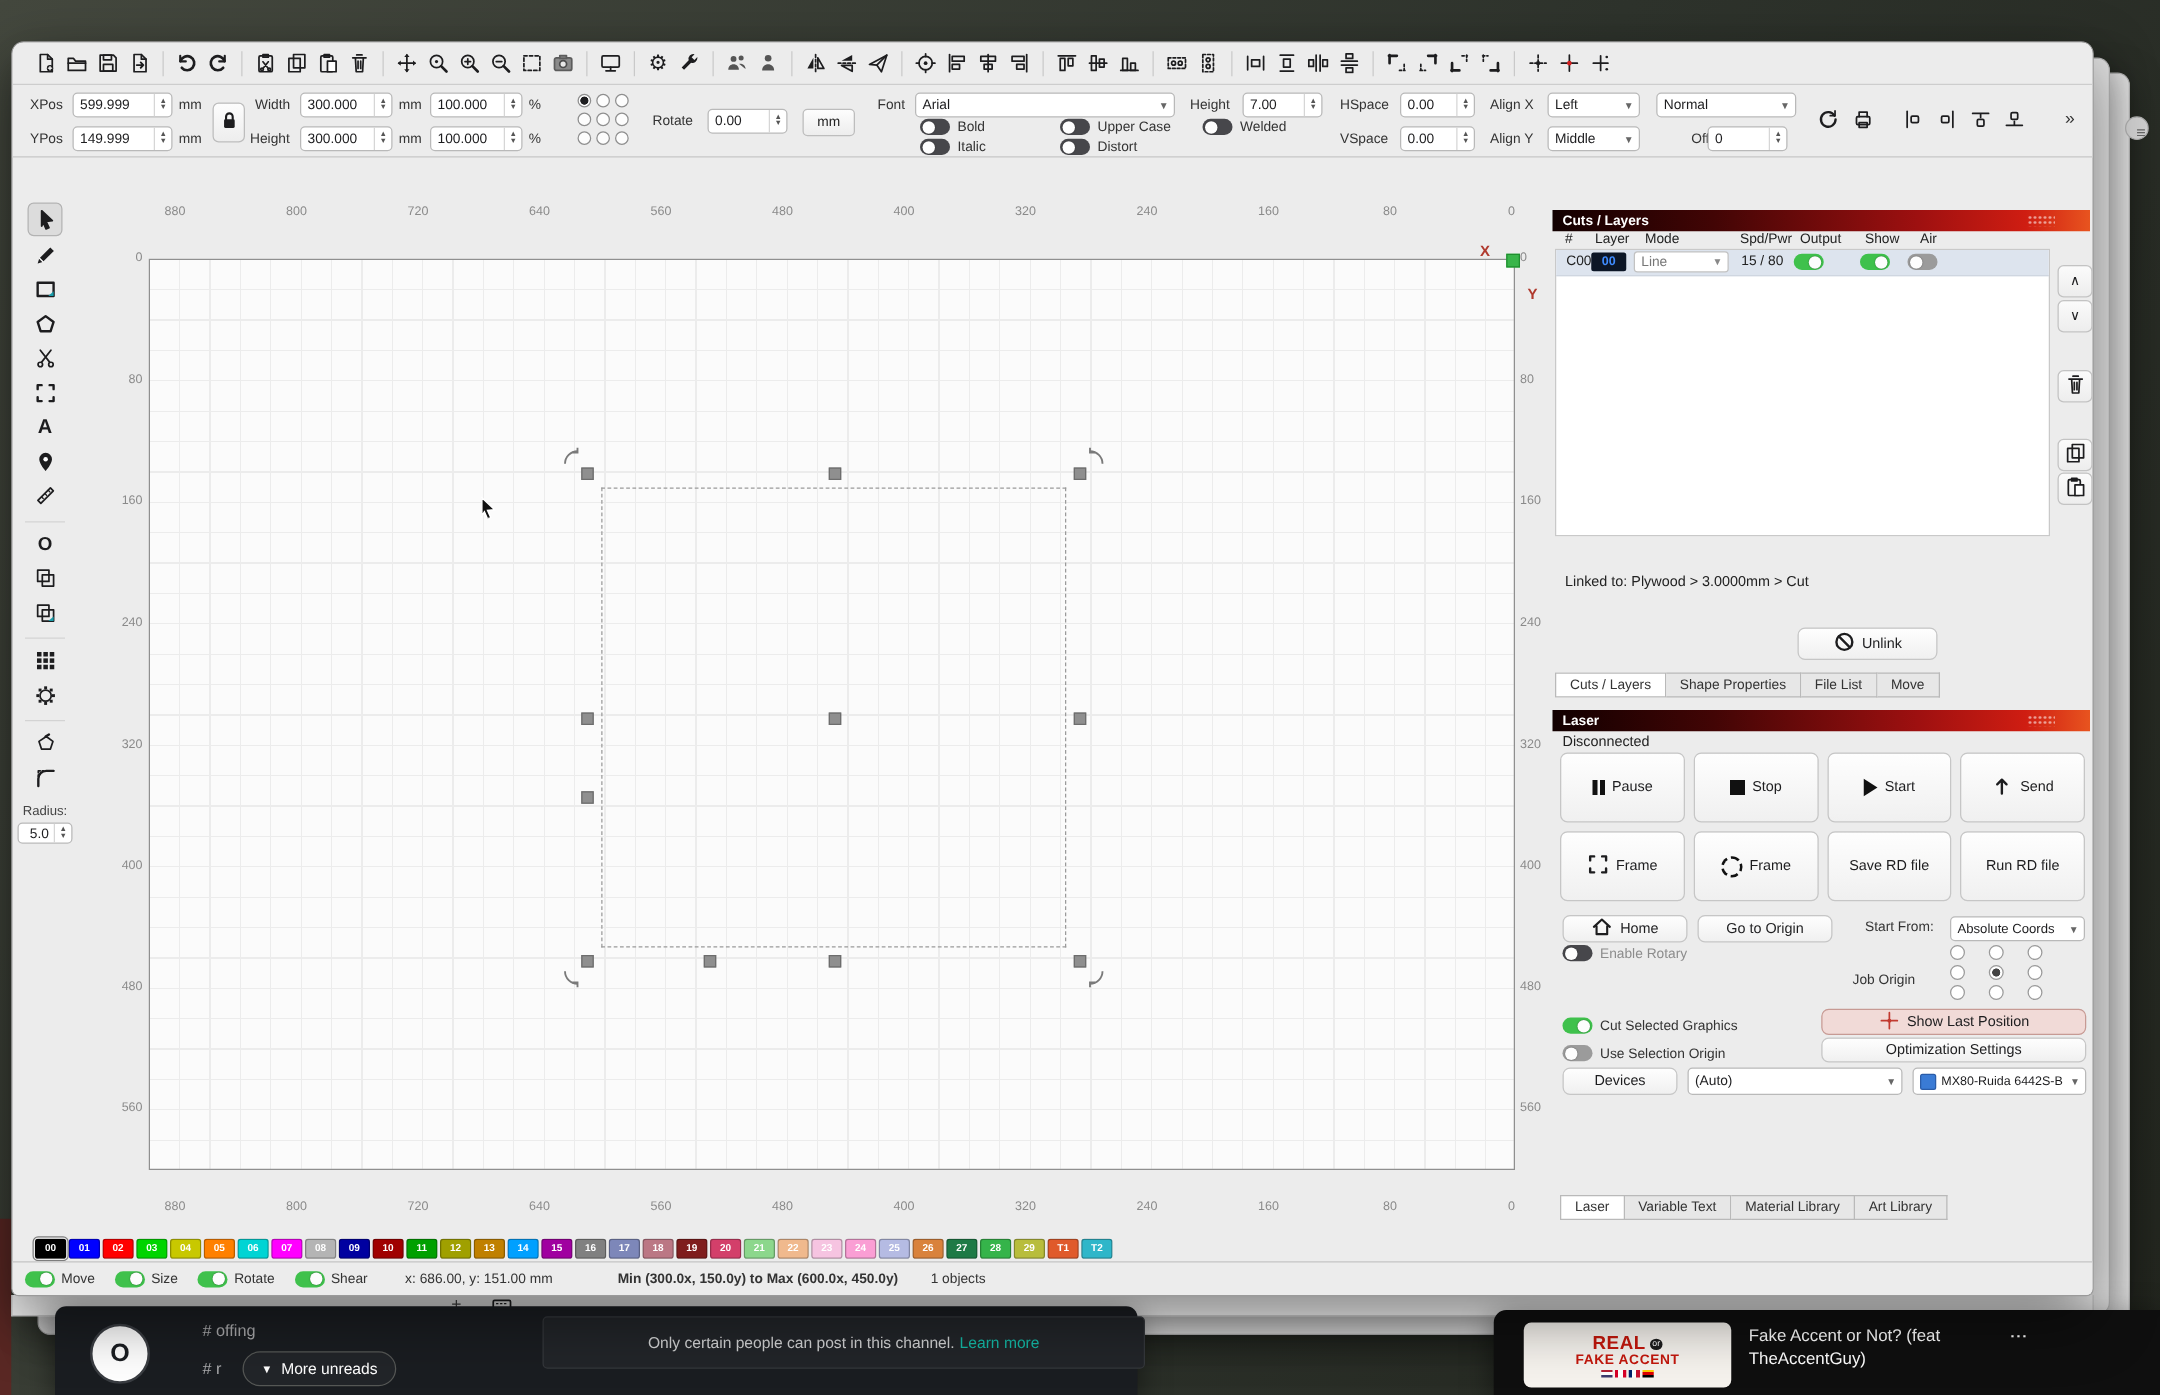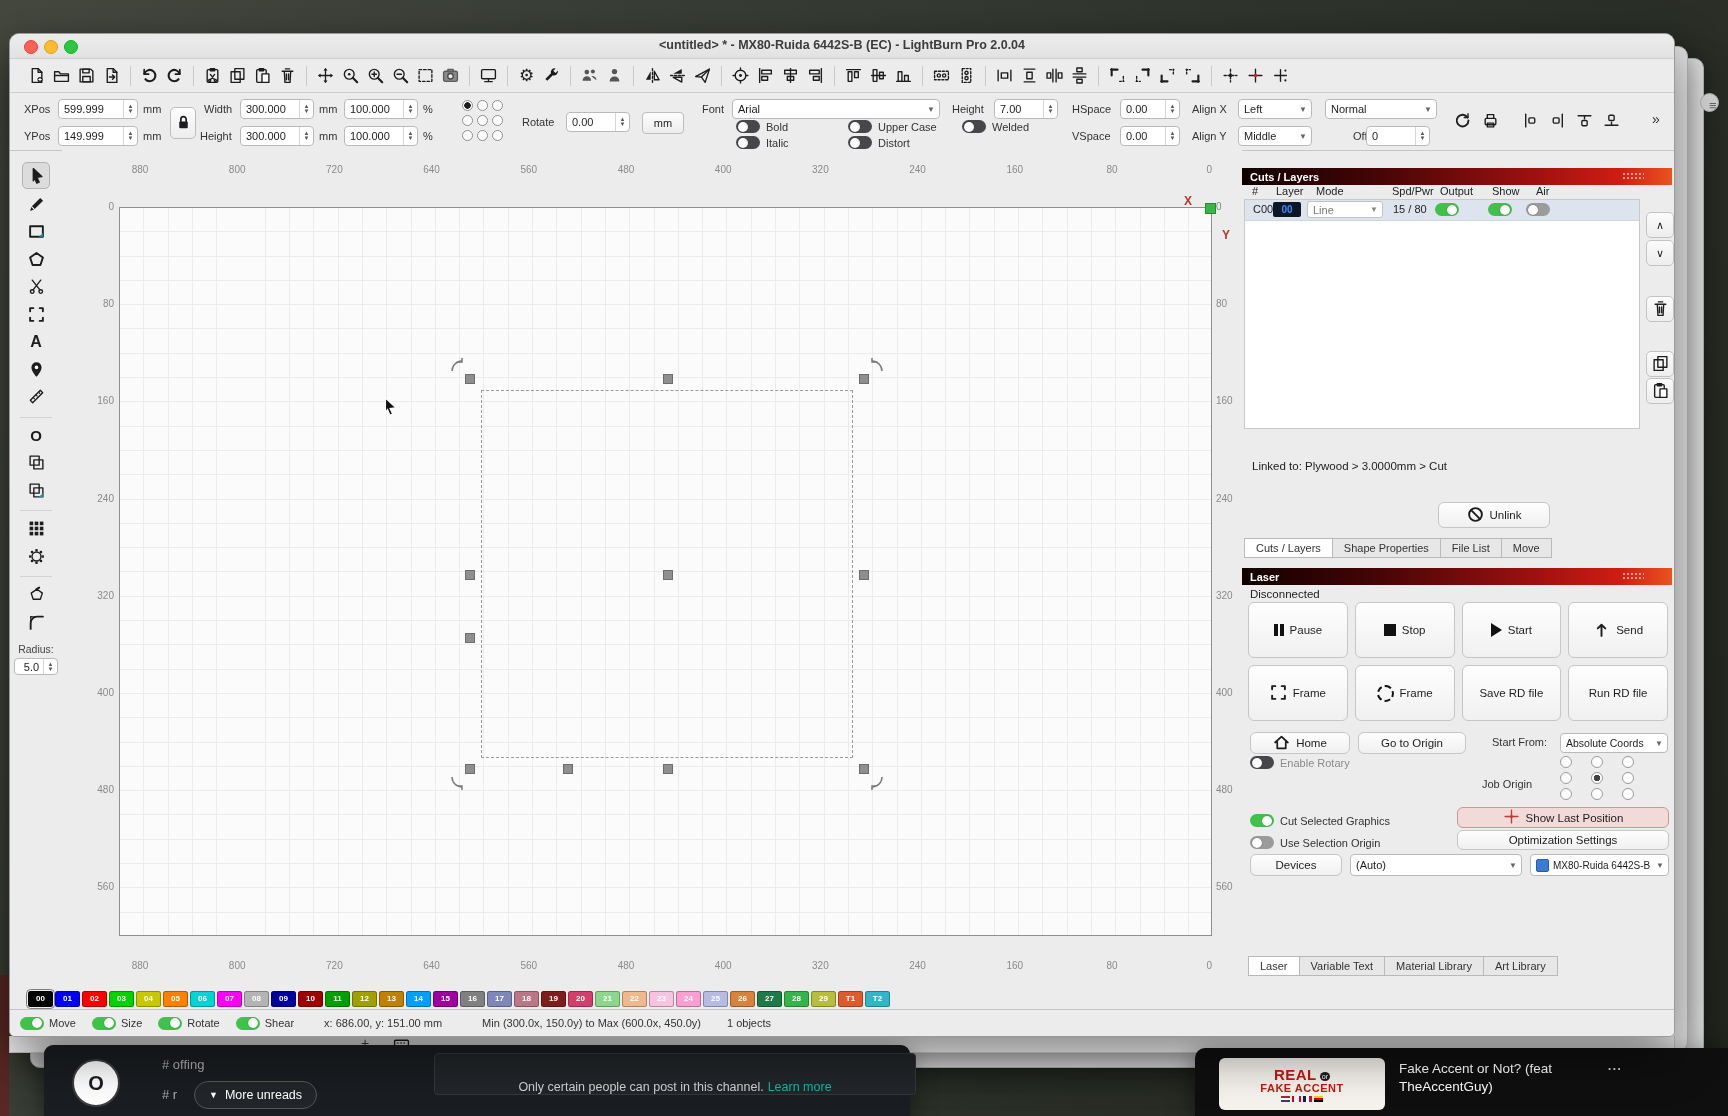--- a/index.html
+++ b/index.html
@@ -114,21 +114,21 @@
   
   #strip-plus{position:absolute;left:9px;top:1036px;width:1664px;height:16px;background:#f0f0f0;border:1px solid #c9c9c9;border-top:none;}
   #slack{position:absolute;left:44px;top:1045px;width:866px;height:71px;background:#1a1d21;border-radius:9px 9px 0 0;
     box-shadow:0 6px 24px rgba(0,0,0,.5);color:#d1d2d3;}
   #slack .avatar{position:absolute;left:28px;top:14px;width:44px;height:44px;border-radius:50%;background:#fff;
     color:#1a1d21;font-weight:bold;font-size:20px;display:flex;align-items:center;justify-content:center;border:2px solid #3a3d42;}
   .slackch{position:absolute;left:118px;font-size:13px;color:#ab abad;}
   #more-unreads{position:absolute;left:150px;top:36px;height:26px;padding:0 14px;background:#222529;border:1px solid #565856;
     border-radius:14px;display:flex;align-items:center;gap:7px;font-size:12.5px;color:#fff;}
   #slack-notice{position:absolute;left:390px;top:8px;width:480px;height:40px;background:#222529;border:1px solid #35383c;border-radius:4px;
-    display:flex;align-items:flex-end;justify-content:center;font-size:12.5px;gap:4px;}
+    display:flex;align-items:center;justify-content:center;font-size:12.5px;gap:4px;}
   #yt{position:absolute;left:1195px;top:1048px;width:533px;height:68px;background:#0f0f0f;border-radius:10px 0 0 0;
     box-shadow:0 6px 24px rgba(0,0,0,.5);color:#f1f1f1;}
   #yt-thumb{position:absolute;left:24px;top:10px;width:166px;height:52px;border-radius:6px;background:#f6f3ee;overflow:hidden;
     display:flex;flex-direction:column;align-items:center;justify-content:center;}
   #yt-thumb .t1{color:#c4170c;font-weight:bold;font-size:15px;line-height:15px;letter-spacing:.5px;}
   #yt-thumb .t2{color:#c4170c;font-weight:bold;font-size:11px;line-height:12px;letter-spacing:.5px;}
   #yt-thumb .orb{display:inline-block;background:#1d1d1d;color:#fff;border-radius:50%;font-size:7px;padding:1px 2px;vertical-align:middle;}
   .flags{display:flex;gap:2px;margin-top:2px;}
   .flags span{width:9px;height:6px;display:inline-block;}
   #yt-title{position:absolute;left:204px;top:12px;width:200px;font-size:13.5px;line-height:18px;color:#fff;}
@@ -179,26 +179,20 @@
       </div>
     </div>
     <div id="yt-title">
       <div>Fake Accent or Not? (feat</div>
       <div>TheAccentGuy)</div>
     </div>
     <div id="yt-dots">⋮</div>
   </div>
 
   <div id="win">
-    <div id="titlebar">
-      <span class="tl r"></span>
-      <span class="tl y"></span>
-      <span class="tl g"></span>
-      <div id="title">&lt;untitled&gt; * - MX80-Ruida 6442S-B (EC) - LightBurn Pro 2.0.04</div>
-    </div>
 
     <div id="tb1">
         <span class="tbi">
           <svg viewBox="0 0 16 16" width="17" height="17" fill="none" stroke="#1d1d1f" stroke-width="1.3" stroke-linecap="round" stroke-linejoin="round">
             <path d="M4 1.5h5.5L13 5v9.5H4z"></path>
             <path d="M9.5 1.5V5H13"></path>
             <circle cx="11.3" cy="11.8" r="2.4" fill="#1d1d1f" stroke="none"></circle>
             <path d="M11.3 10.6v2.4M10.1 11.8h2.4" stroke="#fff" stroke-width="1"></path>
           </svg>
         </span>
@@ -1136,17 +1130,17 @@
           </span>
           <span>Rotate</span>
         </span>
       <span class="stgl">
           <span class="tgl on">
             <i></i>
           </span>
           <span>Shear</span>
         </span>
       <span style="margin-left:14px;">x: 686.00, y: 151.00 mm</span>
-      <span style="margin-left:40px;">Min (300.0x, 150.0y) to Max (600.0x, 450.0y)</span>
+      <span style="margin-left:52px;font-weight:bold;">Min (300.0x, 150.0y) to Max (600.0x, 450.0y)</span>
       <span style="margin-left:26px;">1 objects</span>
     </div>
   </div>
 </div>
 
 </body></html>

